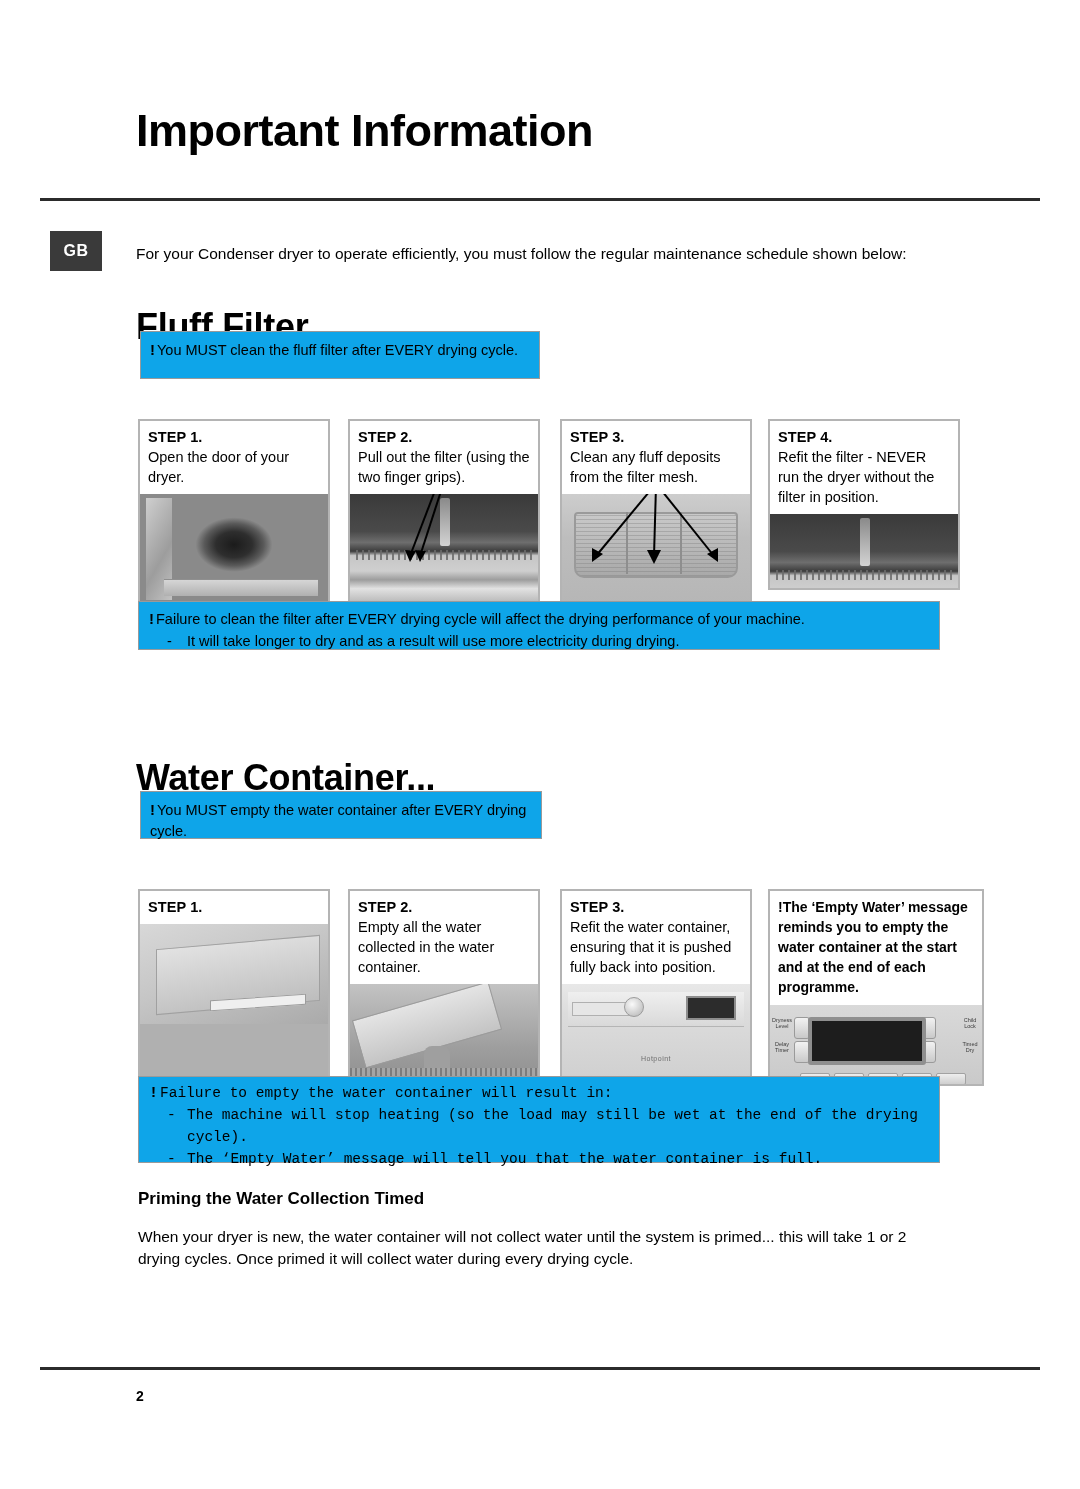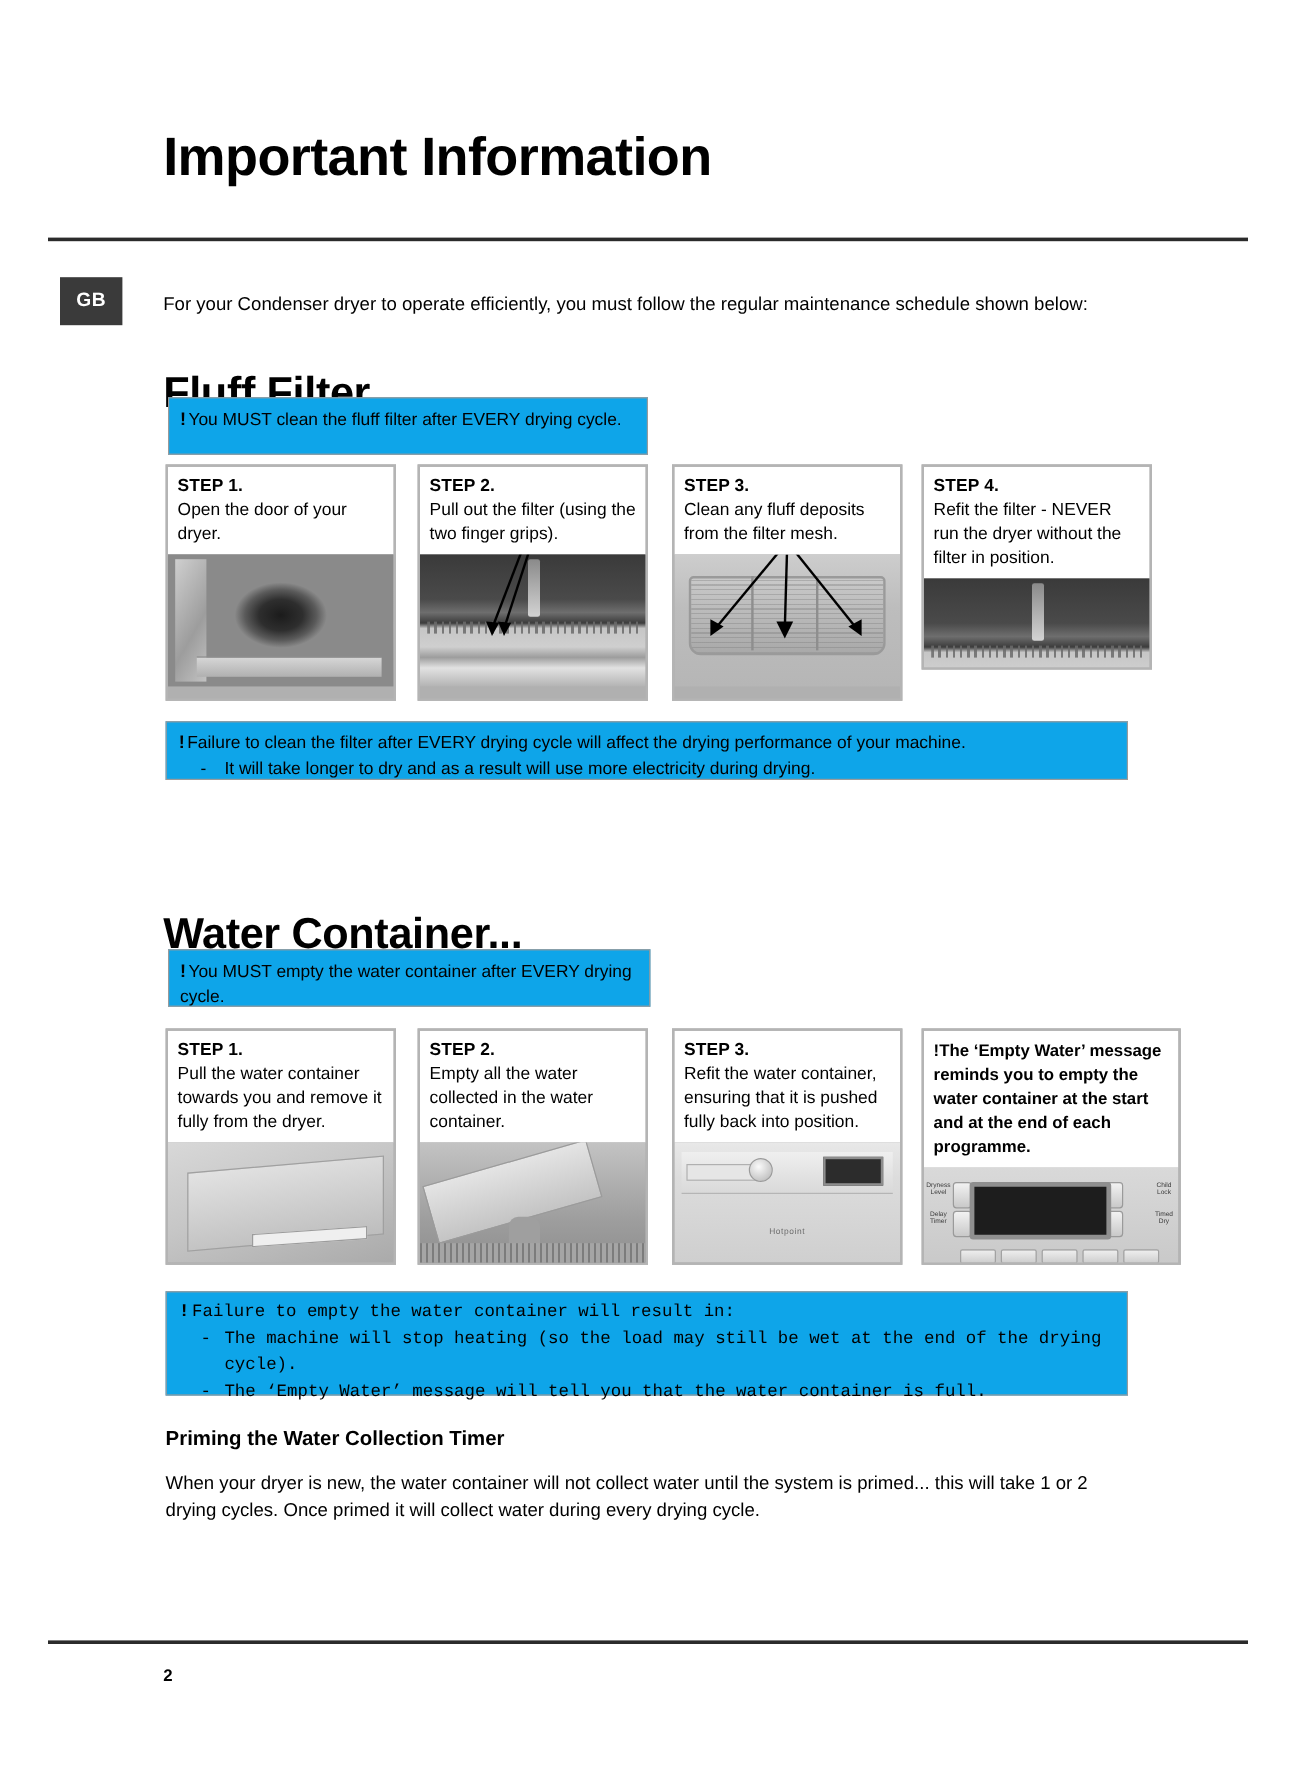--- a/index.html
+++ b/index.html
@@ -125,20 +125,21 @@
     left: 18px;
   }
 
   
   .step-card {
     position: absolute;
     border: 2px solid #b4b4b4;
     background: #b0b0b0;
     box-sizing: border-box;
     overflow: hidden;
+    margin-top: 32px;
   }
   .step-text {
     background: #ffffff;
     padding: 6px 7px 7px 8px;
     font-size: 14.5px;
     line-height: 20px;
     box-sizing: border-box;
   }
   .step-label {
     font-weight: bold;
@@ -452,21 +453,20 @@
 
   <h2 class="section-heading" id="heading-water">Water Container...</h2>
 
   <div class="note-box" id="note-water-top">
     <span class="bang">!</span><span>You MUST empty the water container after EVERY drying cycle.</span>
   </div>
 
   <div class="step-card" id="water-step-1">
     <div class="step-text">
       <span class="step-label">STEP 1.</span>
-      <span class="step-body">Pull the water container towards you and remove it fully from the dryer.</span>
     </div>
     <div class="photo ph-water-drawer"></div>
   </div>
 
   <div class="step-card" id="water-step-2">
     <div class="step-text">
       <span class="step-label">STEP 2.</span>
       <span class="step-body">Empty all the water collected in the water container.</span>
     </div>
     <div class="photo ph-emptying">
@@ -513,19 +513,19 @@
       </div>
     </div>
   </div>
 
   <div class="note-box" id="note-water-bottom">
     <span class="note-line"><span class="bang">!</span><span>Failure to empty the water container will result in:</span></span>
     <span class="note-sub"><span class="dash">-</span><span>The machine will stop heating (so the load may still be wet at the end of the drying cycle).</span></span>
     <span class="note-sub"><span class="dash">-</span><span>The ‘Empty Water’ message will tell you that the water container is full.</span></span>
   </div>
 
-  <h3 class="sub-heading">Priming the Water Collection Timer</h3>
+  <h3 class="sub-heading">Priming the Water Collection Timed</h3>
   <p class="priming-text">When your dryer is new, the water container will not collect water until the system is primed... this will take 1 or 2 drying cycles. Once primed it will collect water during every drying cycle.</p>
 
   <div class="bottom-rule"></div>
   <div class="page-number">2</div>
 
 </div>
 
 </body></html>

